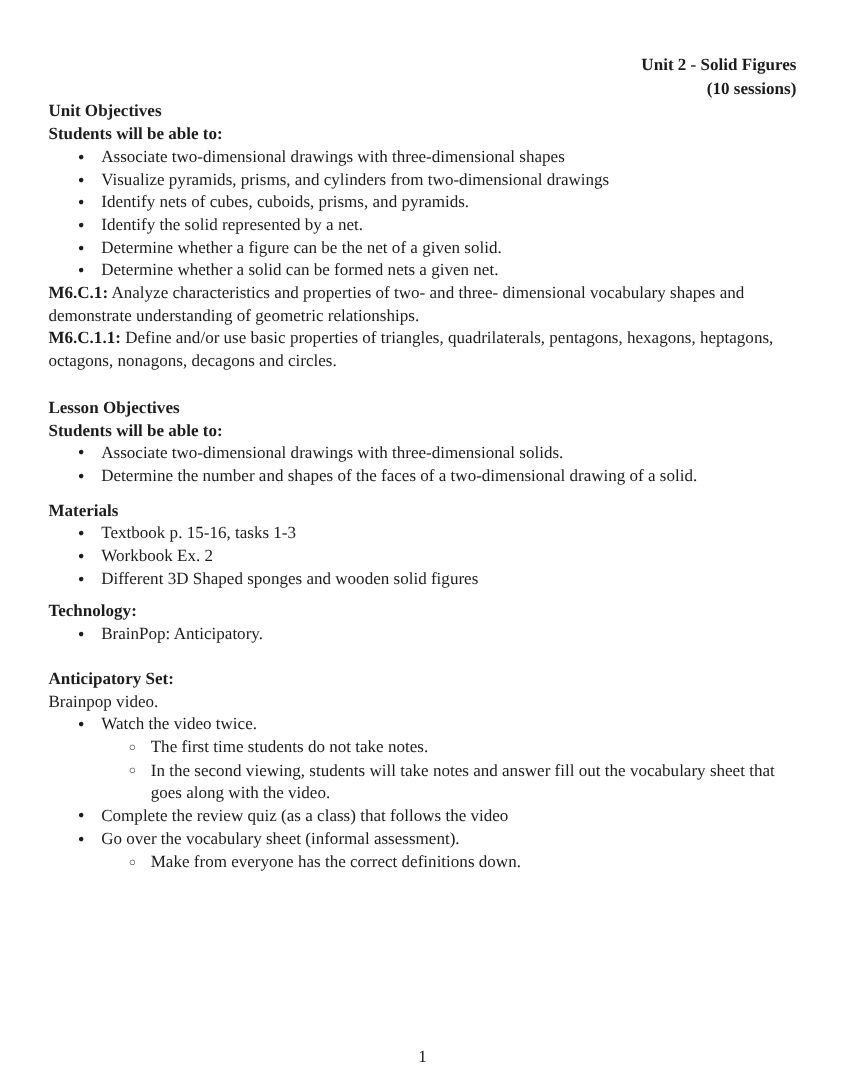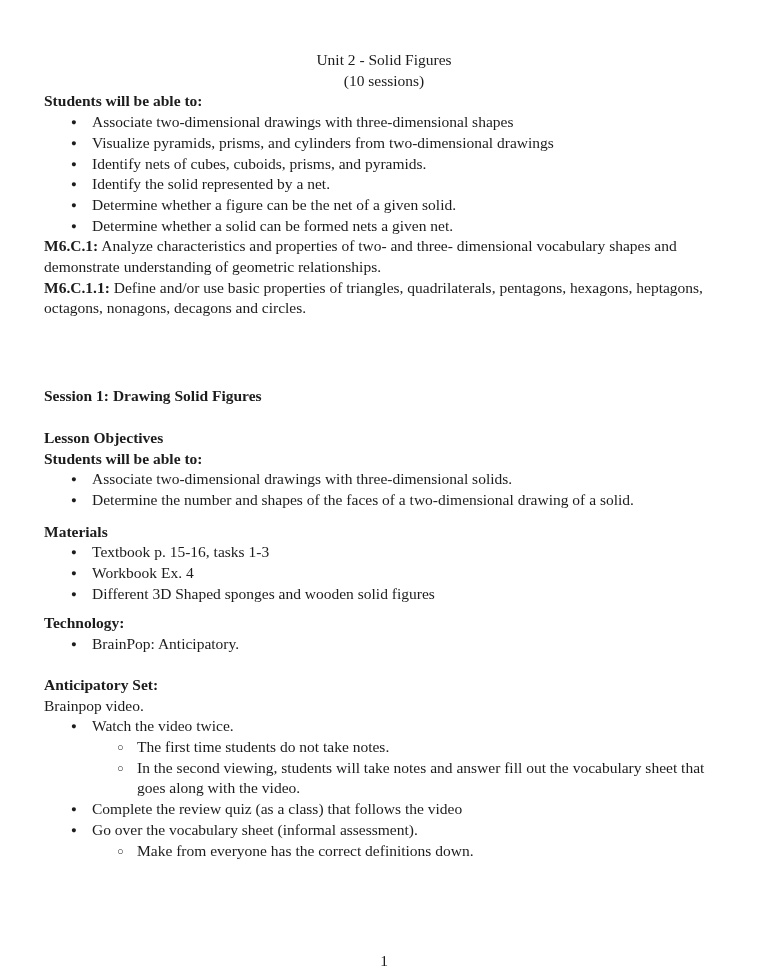--- a/index.html
+++ b/index.html
@@ -18,22 +18,22 @@
   }
   .page {
     position: relative;
     box-sizing: border-box;
     width: 768px;
     height: 978px;
     padding: 50px 44px 0 44px;
     background: #ffffff;
   }
   .title-line {
-    text-align: center;
-    font-weight: normal;
+    text-align: right;
+    font-weight: bold;
   }
   .h {
     font-weight: bold;
   }
   .para { margin: 0; }
   .b { font-weight: bold; }
 
   ul.doc-list {
     margin: 0;
     padding: 0;
@@ -78,20 +78,21 @@
   }
 </style>
 </head>
 <body>
 
 <div class="page">
 
   <div class="title-line">Unit 2 - Solid Figures</div>
   <div class="title-line">(10 sessions)</div>
 
+  <div class="h">Unit Objectives</div>
   <div class="h">Students will be able to:</div>
 
   <ul class="doc-list">
     <li class="li1">
         <span class="mk1">●</span>
         <span class="tx">Associate two-dimensional drawings with three-dimensional shapes</span>
       </li>
     <li class="li1">
         <span class="mk1">●</span>
         <span class="tx">Visualize pyramids, prisms, and cylinders from two-dimensional drawings</span>
@@ -111,21 +112,20 @@
     <li class="li1">
         <span class="mk1">●</span>
         <span class="tx">Determine whether a solid can be formed nets a given net.</span>
       </li>
   </ul>
 
 
   <p class="para"><span class="b">M6.C.1:</span> <span>Analyze characteristics and properties of two- and three- dimensional vocabulary shapes and demonstrate understanding of geometric relationships.</span></p>
   <p class="para"><span class="b">M6.C.1.1:</span> <span>Define and/or use basic properties of triangles, quadrilaterals, pentagons, hexagons, heptagons, octagons, nonagons, decagons and circles.</span></p>
 
-  <div class="h mt-session">Session 1: Drawing Solid Figures</div>
 
   <div class="h mt-lessonobj">Lesson Objectives</div>
   <div class="h">Students will be able to:</div>
 
   <ul class="doc-list">
     <li class="li1">
         <span class="mk1">●</span>
         <span class="tx">Associate two-dimensional drawings with three-dimensional solids.</span>
       </li>
     <li class="li1">
@@ -136,21 +136,21 @@
 
   <div class="h mt-materials">Materials</div>
 
   <ul class="doc-list">
     <li class="li1">
         <span class="mk1">●</span>
         <span class="tx">Textbook p. 15-16, tasks 1-3</span>
       </li>
     <li class="li1">
         <span class="mk1">●</span>
-        <span class="tx">Workbook Ex. 4</span>
+        <span class="tx">Workbook Ex. 2</span>
       </li>
     <li class="li1">
         <span class="mk1">●</span>
         <span class="tx">Different 3D Shaped sponges and wooden solid figures</span>
       </li>
   </ul>
 
   <div class="h mt-technology">Technology:</div>
 
   <ul class="doc-list">

